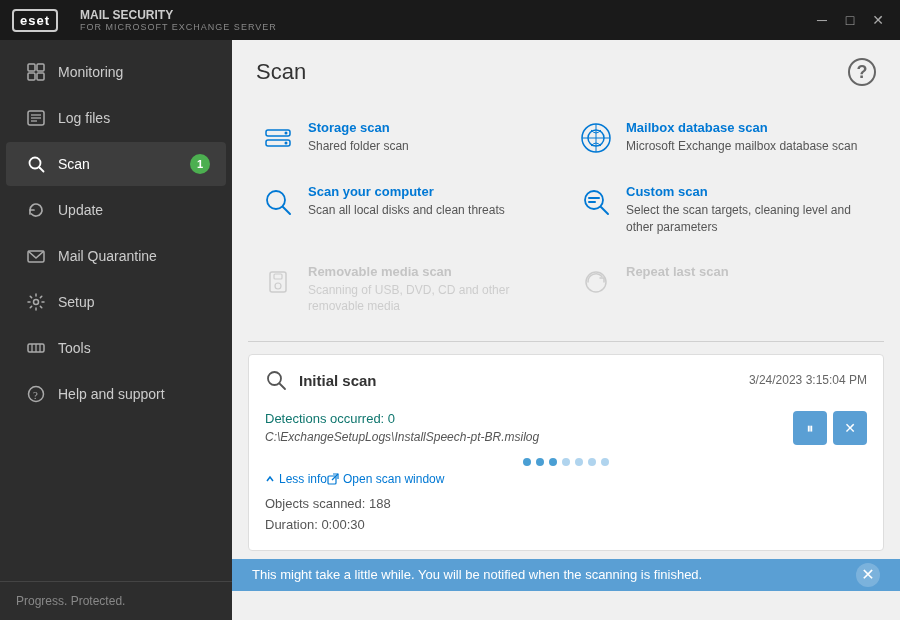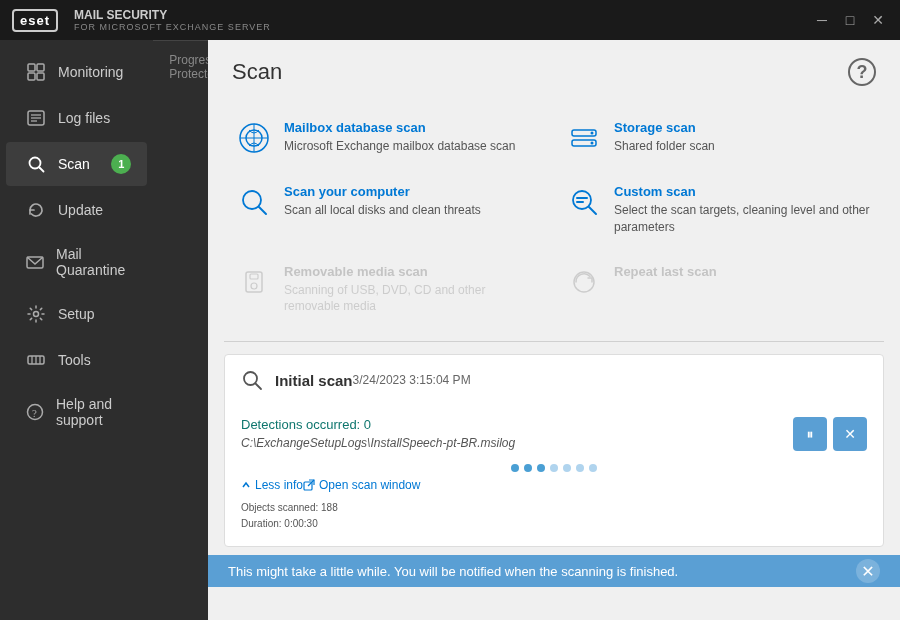--- a/index.html
+++ b/index.html
@@ -19,21 +19,21 @@
       height: 40px;
       display: flex;
       align-items: center;
       justify-content: space-between;
       padding: 0 12px;
       flex-shrink: 0;
     }
     .title-bar-left {
       display: flex;
       align-items: center;
-      gap: 16px;
+      gap: 22px;
     }
     .logo-box {
       background: #1a1a1a;
       border: 2px solid #ccc;
       border-radius: 4px;
       padding: 2px 6px;
       display: flex;
       align-items: center;
     }
     .logo-eset {
@@ -66,24 +66,24 @@
 
     
     .main-layout {
       display: flex;
       flex: 1;
       overflow: hidden;
     }
 
     
     .sidebar {
-      width: 208px;
+      width: 232px;
       background: #2d2d2d;
       display: flex;
-      flex-direction: row;
+      flex-direction: column;
       flex-shrink: 0;
     }
     .sidebar-nav {
       flex: 1;
       padding: 8px 0;
     }
     .sidebar-item {
       display: flex;
       align-items: center;
       gap: 12px;
@@ -216,22 +216,22 @@
     .scan-progress-section {
       margin: 8px 16px;
       background: #fff;
       border: 1px solid #ddd;
       border-radius: 4px;
       padding: 14px 16px;
     }
     .scan-progress-header {
       display: flex;
       align-items: center;
-      justify-content: flex-start;
-      margin-bottom: 26px;
+      justify-content: space-between;
+      margin-bottom: 20px;
     }
     .scan-progress-left {
       display: flex;
       align-items: center;
       gap: 12px;
     }
     .scan-name {
       font-size: 15px;
       font-weight: 600;
       color: #333;
@@ -297,21 +297,21 @@
     .open-scan-btn {
       display: flex;
       align-items: center;
       gap: 4px;
       color: #0078d4;
       font-size: 12px;
       cursor: pointer;
     }
     .scan-stats {
       margin-top: 8px;
-      font-size: 10px;
+      font-size: 13px;
       color: #555;
       line-height: 1.6;
     }
 
     
     .notification-banner {
       background: #5a9fd4;
       color: #fff;
       padding: 4px 20px;
       font-size: 13px;
@@ -455,50 +455,50 @@
   </div>
 
   <div class="content">
 
     <div class="content-header">
       <h1 class="content-title">Scan</h1>
       <div class="help-btn">?</div>
     </div>
 
     <div class="scan-grid">
+
+      <div class="scan-option">
+        <div class="scan-option-icon">
+          <svg width="36" height="36" viewBox="0 0 36 36" fill="none">
+            <rect x="6" y="10" width="24" height="6" rx="2" stroke="#0078d4" stroke-width="1.5" fill="none"></rect>
+            <rect x="6" y="20" width="24" height="6" rx="2" stroke="#0078d4" stroke-width="1.5" fill="none"></rect>
+            <circle cx="26" cy="13" r="1.5" fill="#0078d4"></circle>
+            <circle cx="26" cy="23" r="1.5" fill="#0078d4"></circle>
+          </svg>
+        </div>
+        <div class="scan-option-text">
+          <div class="scan-option-title">Storage scan</div>
+          <div class="scan-option-desc">Shared folder scan</div>
+        </div>
+      </div>
 
       <div class="scan-option">
         <div class="scan-option-icon">
           <svg width="36" height="36" viewBox="0 0 36 36" fill="none">
             <circle cx="18" cy="18" r="14" stroke="#0078d4" stroke-width="1.5" fill="none"></circle>
             <circle cx="18" cy="18" r="8" stroke="#0078d4" stroke-width="1.5" fill="none"></circle>
             <line x1="18" y1="4" x2="18" y2="32" stroke="#0078d4" stroke-width="1"></line>
             <line x1="4" y1="18" x2="32" y2="18" stroke="#0078d4" stroke-width="1"></line>
             <path d="M13 10 Q18 16 23 10" stroke="#0078d4" stroke-width="1" fill="none"></path>
             <path d="M13 26 Q18 20 23 26" stroke="#0078d4" stroke-width="1" fill="none"></path>
           </svg>
         </div>
         <div class="scan-option-text">
           <div class="scan-option-title">Mailbox database scan</div>
           <div class="scan-option-desc">Microsoft Exchange mailbox database scan</div>
-        </div>
-      </div>
-
-      <div class="scan-option">
-        <div class="scan-option-icon">
-          <svg width="36" height="36" viewBox="0 0 36 36" fill="none">
-            <rect x="6" y="10" width="24" height="6" rx="2" stroke="#0078d4" stroke-width="1.5" fill="none"></rect>
-            <rect x="6" y="20" width="24" height="6" rx="2" stroke="#0078d4" stroke-width="1.5" fill="none"></rect>
-            <circle cx="26" cy="13" r="1.5" fill="#0078d4"></circle>
-            <circle cx="26" cy="23" r="1.5" fill="#0078d4"></circle>
-          </svg>
-        </div>
-        <div class="scan-option-text">
-          <div class="scan-option-title">Storage scan</div>
-          <div class="scan-option-desc">Shared folder scan</div>
         </div>
       </div>
 
       <div class="scan-option">
         <div class="scan-option-icon">
           <svg width="36" height="36" viewBox="0 0 36 36" fill="none">
             <circle cx="16" cy="16" r="9" stroke="#0078d4" stroke-width="1.8" fill="none"></circle>
             <line x1="23" y1="23" x2="30" y2="30" stroke="#0078d4" stroke-width="2" stroke-linecap="round"></line>
           </svg>
         </div>

